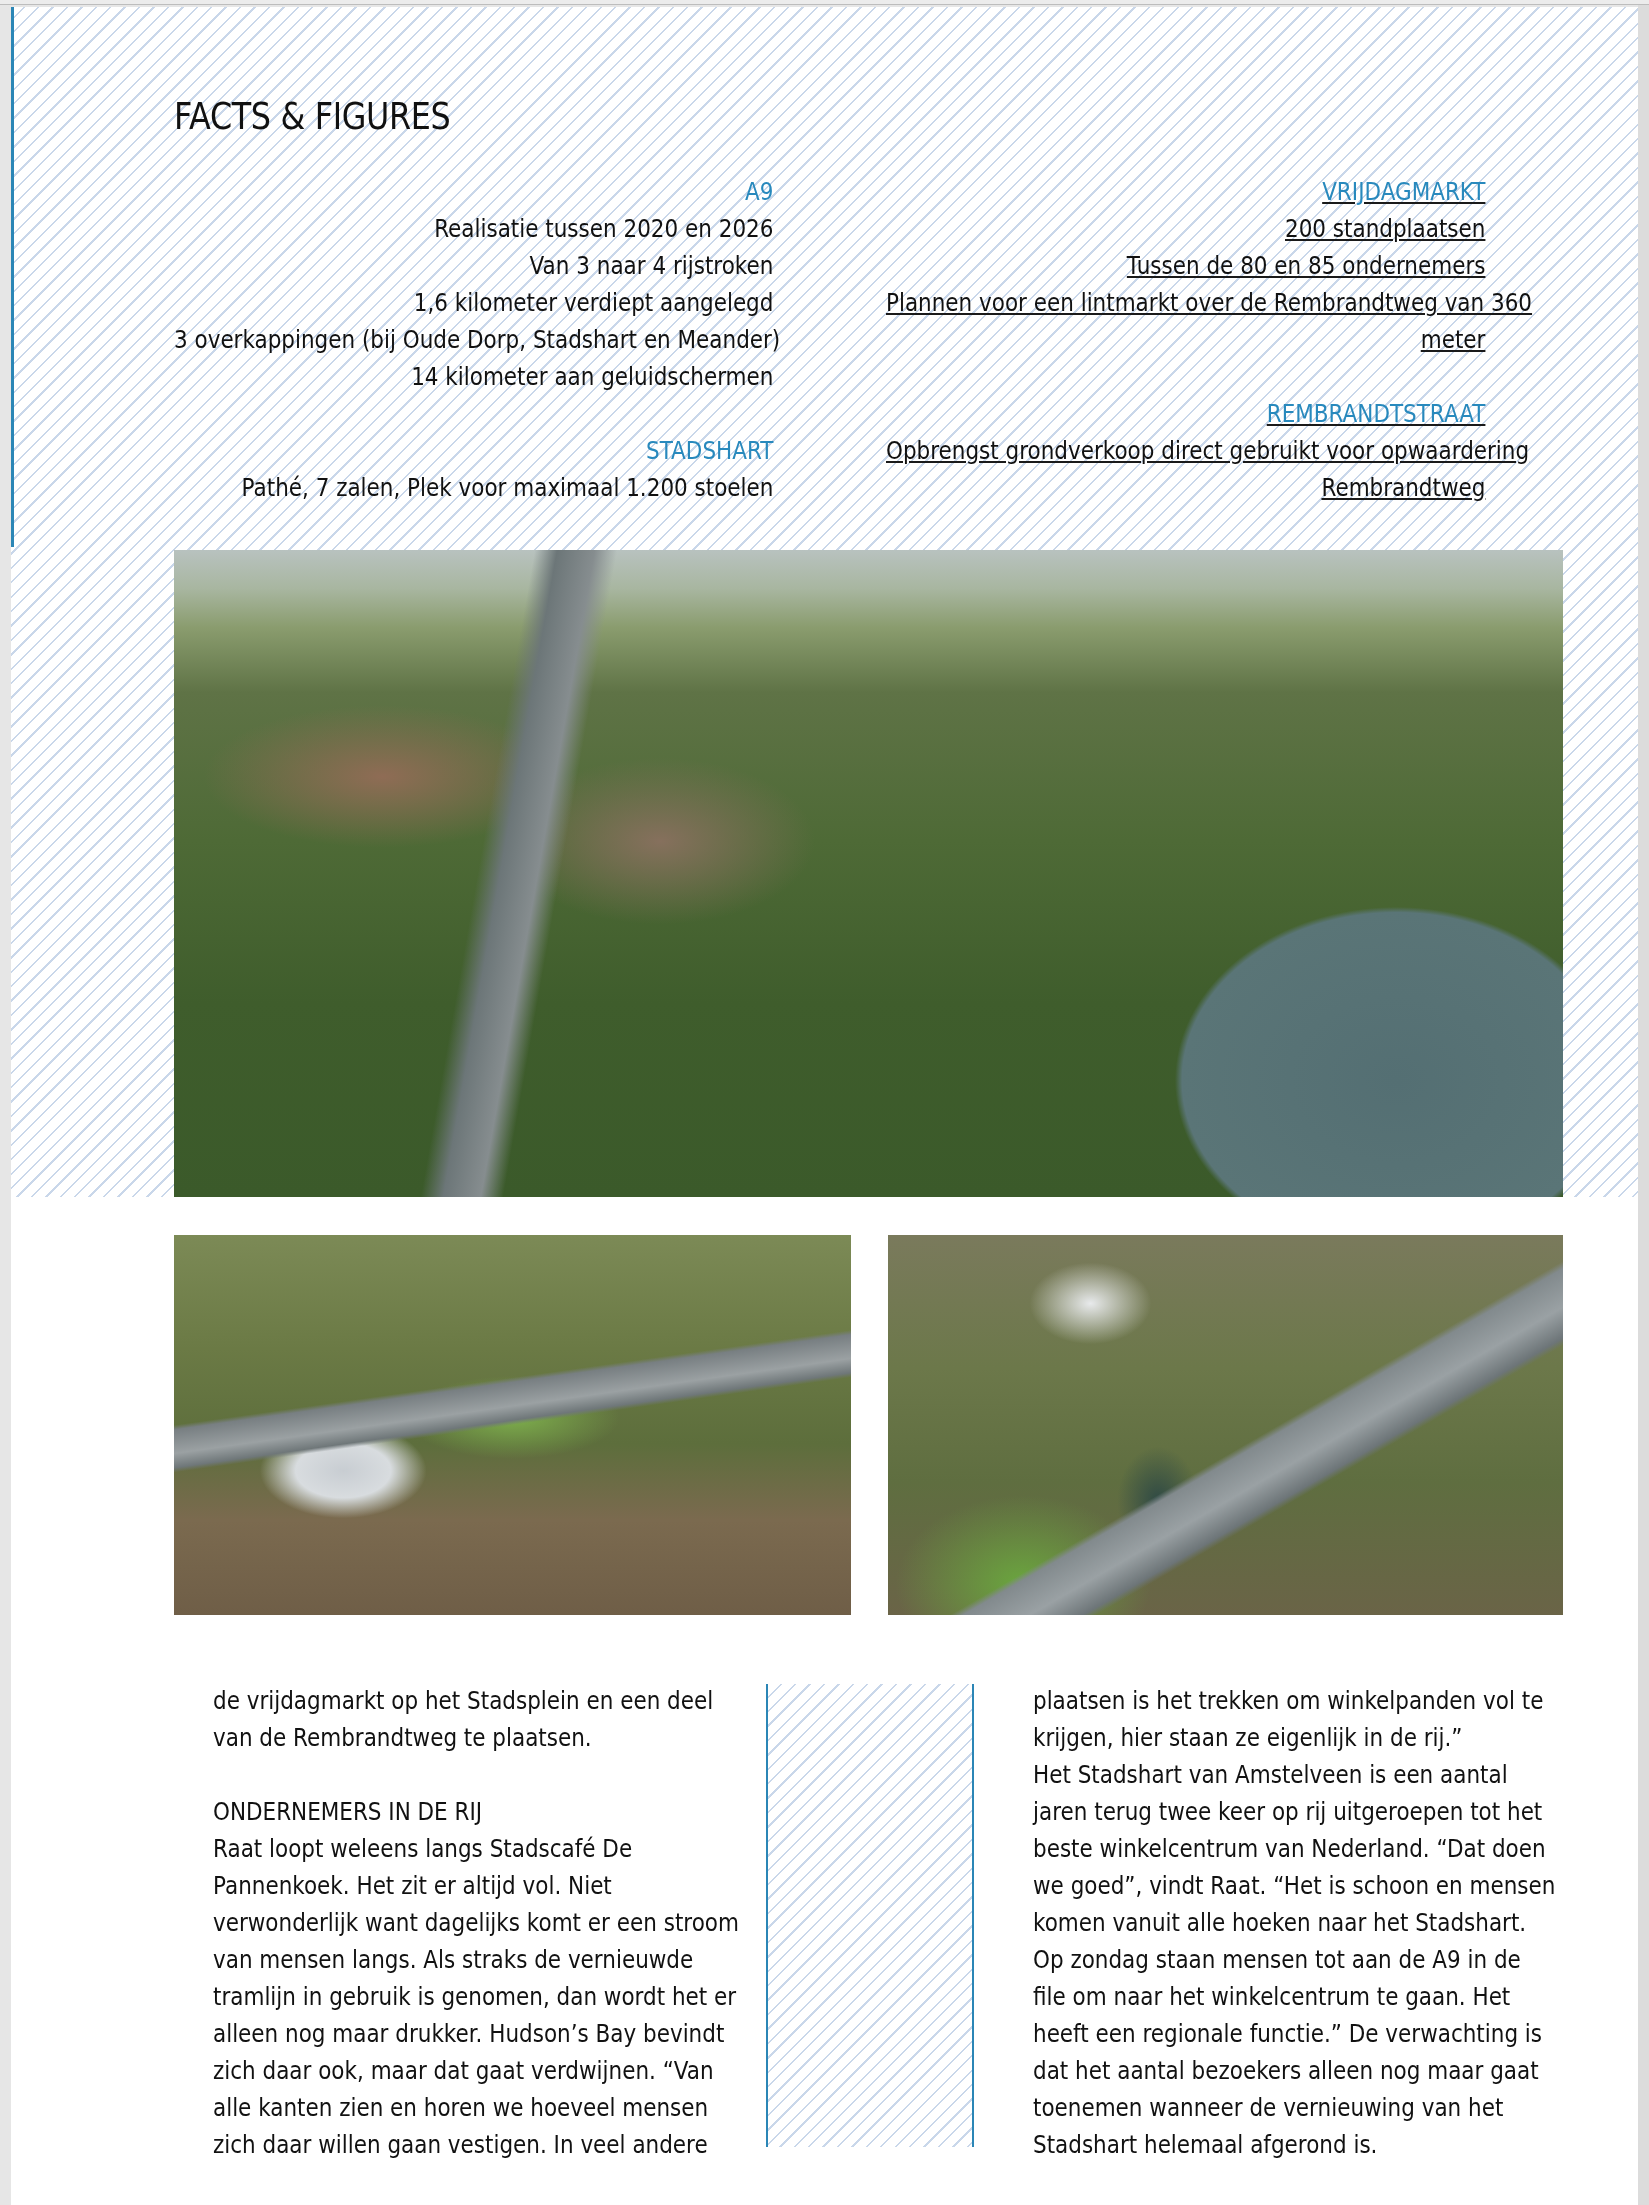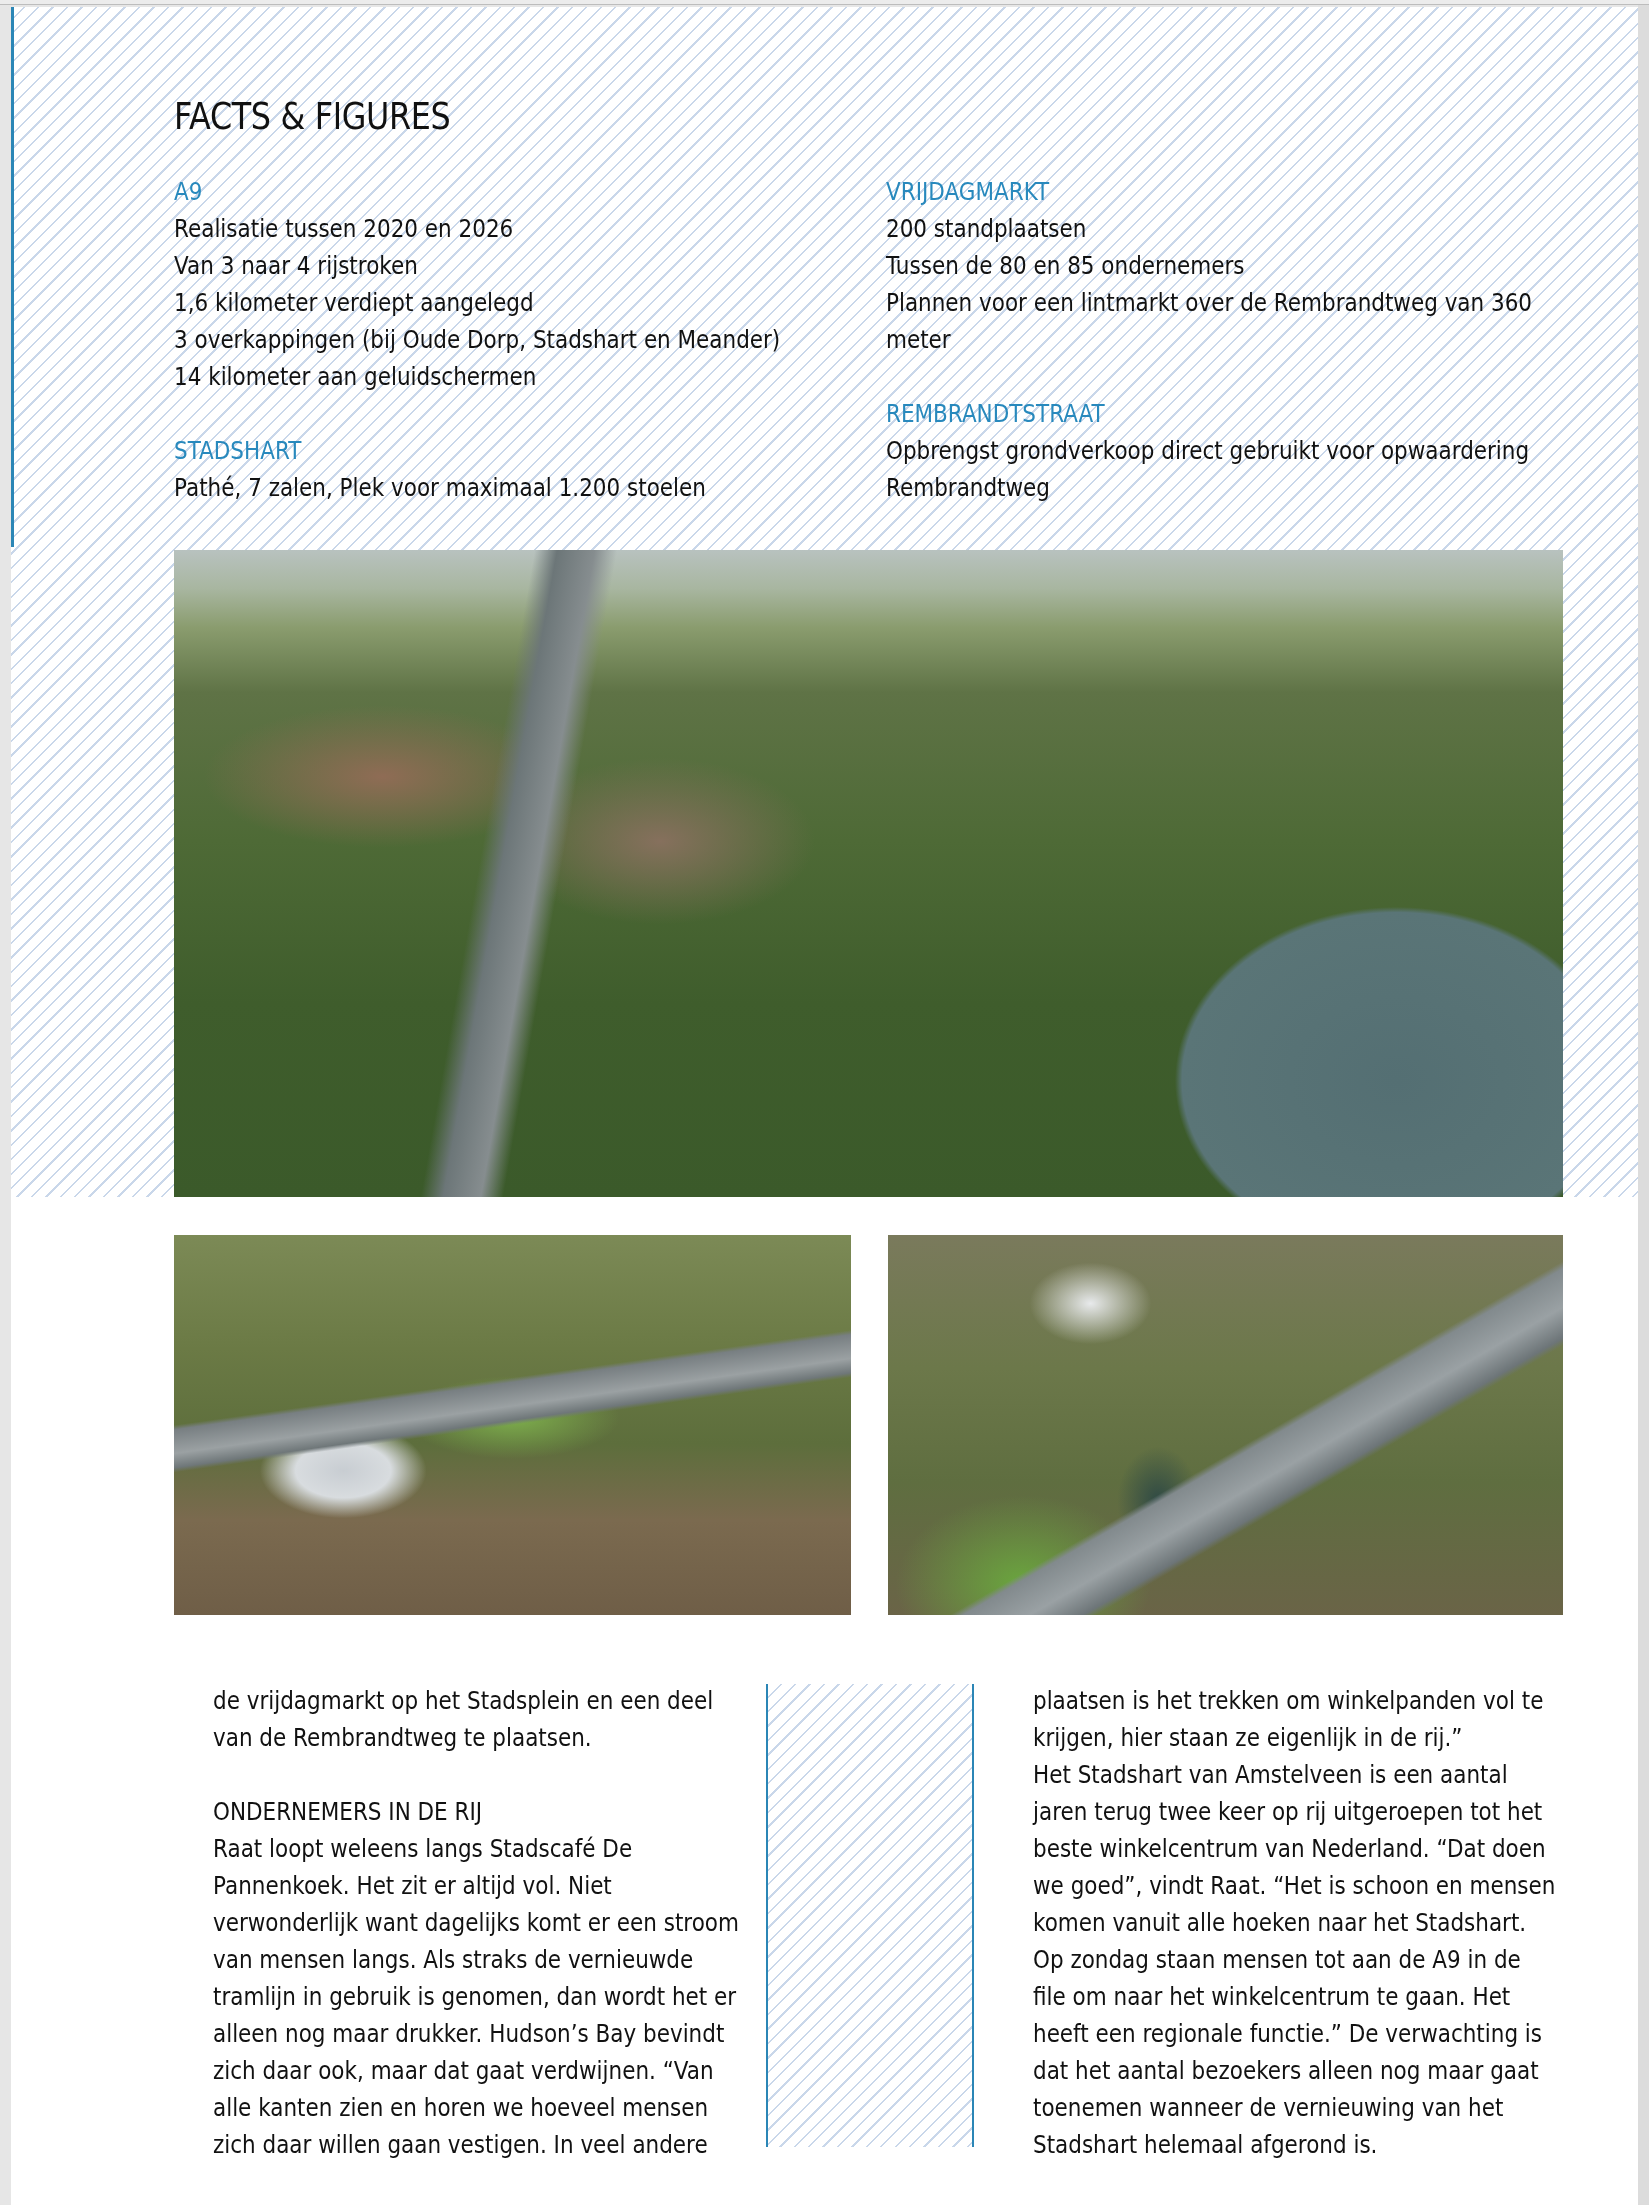--- a/index.html
+++ b/index.html
@@ -20,23 +20,23 @@
   }
   .top-band { position: absolute; left: 0; top: 0; width: 1627px; height: 1190px; }
   .left-accent { position: absolute; left: 0; top: 0; width: 3.4px; height: 540px; background: #2b86b6; }
   .right-gutter { position: absolute; left: 1638px; top: 5.1px; width: 12px; height: 2200px; background: #dcdcdc; }
 
   .title {
     position: absolute; left: 163px; top: 88px; font-size: 37px; font-weight: 400;
     letter-spacing: -0.4px; color: #111; margin: 0;
     font-family: "DejaVu Sans", sans-serif; transform: scaleX(0.86); transform-origin: left top;
   }
-  .facts-col { position: absolute; top: 166px; }
+  .facts-col { position: absolute; top: 166px; text-align: right; }
   .facts-col.left { left: 163px; width: 697px; }
-  .facts-col.right { left: 875px; width: 697px; }
+  .facts-col.right { left: 875px; width: 697px; text-decoration: underline; }
   .fact-heading {
     color: #2889bd; font-size: 25px; line-height: 37px; margin: 0;
     font-family: "DejaVu Sans", sans-serif; transform: scaleX(0.86); transform-origin: left top; white-space: nowrap;
   }
   .fact-line {
     font-size: 25px; line-height: 37px; margin: 0; color: #111;
     font-family: "DejaVu Sans", sans-serif; transform: scaleX(0.86); transform-origin: left top; white-space: nowrap;
   }
   .fact-gap { height: 37px; }
 

